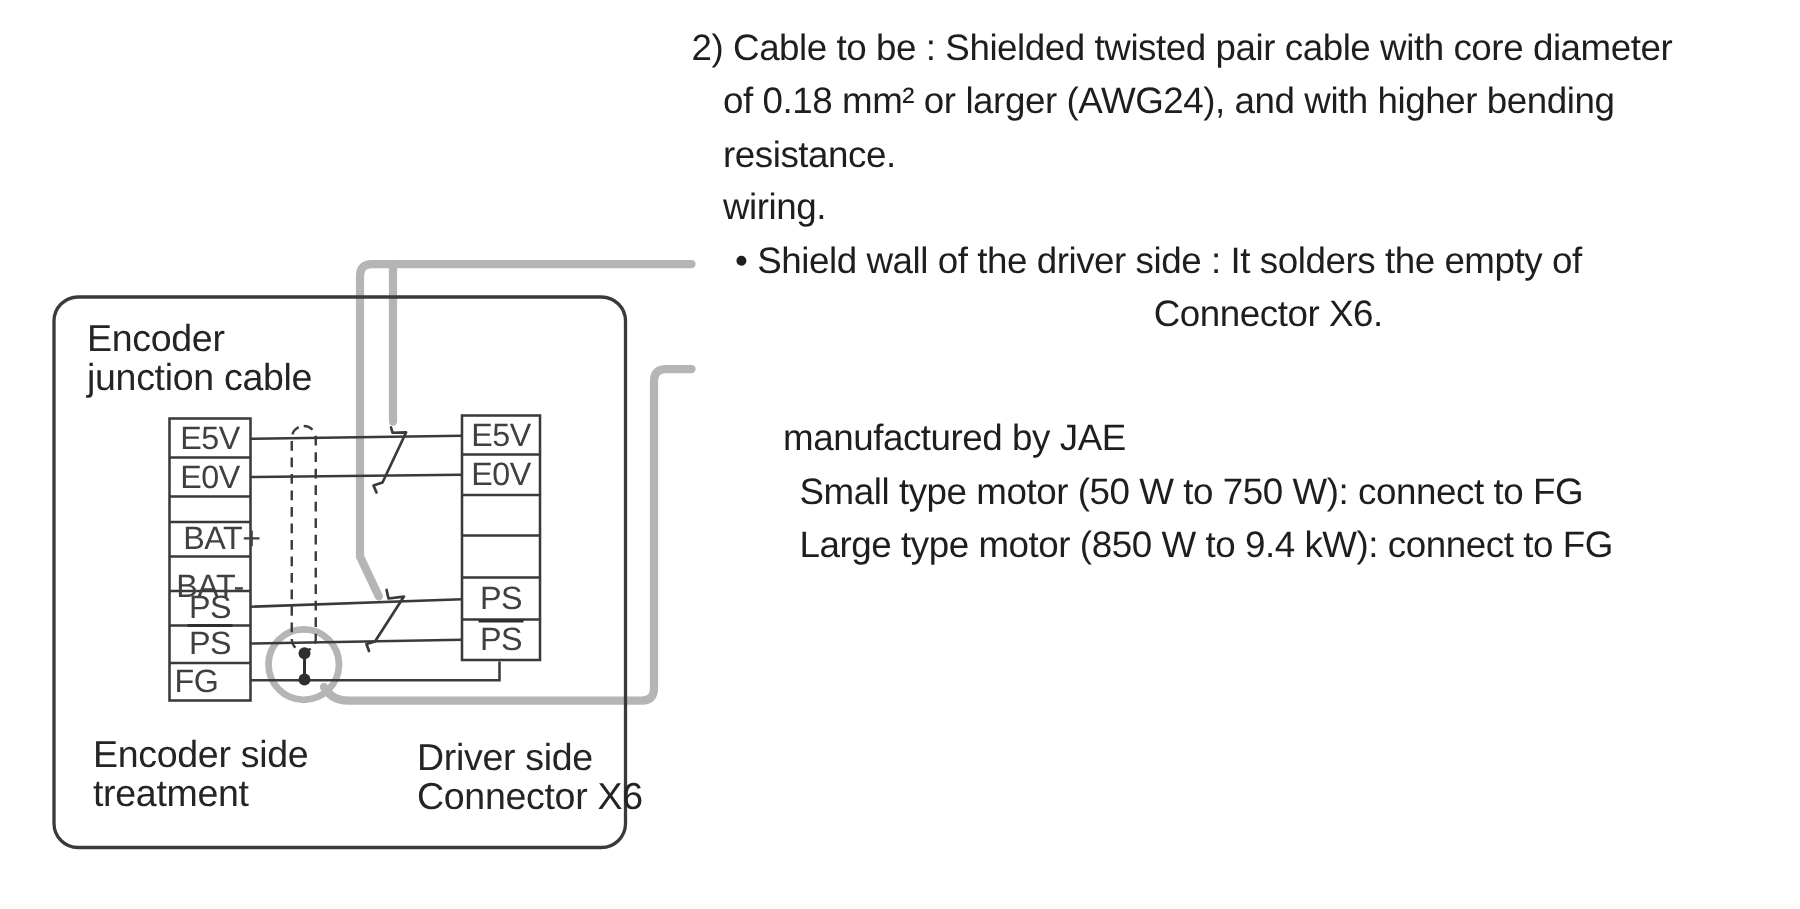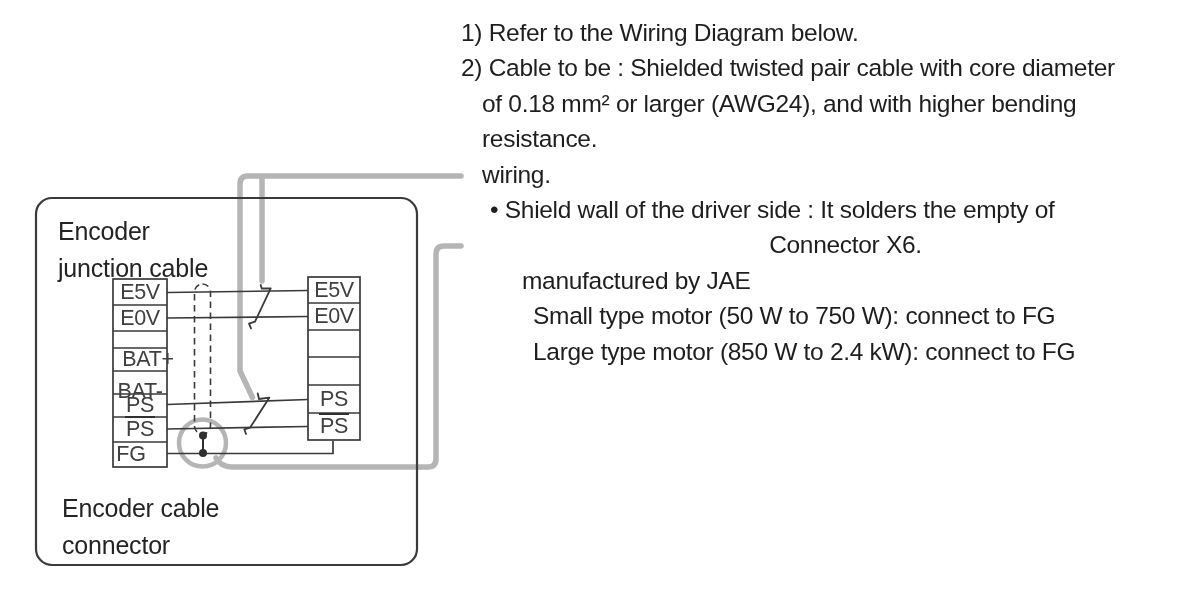--- a/index.html
+++ b/index.html
@@ -1,34 +1,34 @@
 <!DOCTYPE html>
 <html><head>
 <meta charset="utf-8">
 <style>
   html,body{margin:0;padding:0;background:#ffffff;}
   #page{position:relative;width:1200px;height:606px;background:#ffffff;overflow:hidden;
         font-family:"Liberation Sans","DejaVu Sans",sans-serif;color:#212121;}
   #diagram-svg{position:absolute;left:0;top:0;width:1200px;height:606px;}
 
   .abs{position:absolute;}
-  .diagram-label{font-size:25px;line-height:37px;color:#242424;letter-spacing:-0.2px;}
+  .diagram-label{font-size:25px;line-height:26px;color:#242424;letter-spacing:-0.2px;}
 
   .term-label{position:absolute;display:flex;align-items:center;justify-content:center;
               font-size:21.5px;letter-spacing:-0.3px;color:#404040;}
   .ovl{position:relative;display:inline-block;line-height:1;}
   .ovl::after{content:"";position:absolute;left:-1px;right:-1px;top:-3px;height:2px;background:#2f2f2f;}
 
   .notes{position:absolute;left:461px;top:15px;width:720px;}
   .note-line{font-size:24.5px;line-height:35.4px;letter-spacing:-0.3px;white-space:nowrap;color:#1e1e1e;}
   .ind0{padding-left:0;}
   .ind1{padding-left:21px;}
   .ind2{padding-left:29px;}
   .ind3{padding-left:49px;text-align:center;}
-  .ind4{padding-left:61px;}
+  .ind4{padding-left:61px;margin-top:48px;}
   .ind5{padding-left:72px;}
 </style>
 </head>
 <body>
 
 <div id="page">
 
   <svg id="diagram-svg" viewBox="0 0 1200 606" xmlns="http://www.w3.org/2000/svg">
 
     <g stroke="#b5b5b5" stroke-width="5.5" fill="none" stroke-linecap="round" stroke-linejoin="round">
@@ -100,28 +100,28 @@
   <div class="term-label" style="left:308px;top:303px;width:52px;height:27px;">
       <span>E0V</span>
     </div>
   <div class="term-label" style="left:308px;top:385px;width:52px;height:28px;">
       <span>PS</span>
     </div>
   <div class="term-label" style="left:308px;top:414px;width:52px;height:26px;">
       <span class="ovl">PS</span>
     </div>
 
-  <div class="abs diagram-label" style="left:62px;top:490px;width:165px;">Encoder cable connector</div>
+  <div class="abs diagram-label" style="left:62px;top:490px;width:165px;">Encoder side treatment</div>
+  <div class="abs diagram-label" style="left:278px;top:492px;width:175px;">Driver side Connector X6</div>
 
   <div class="notes">
-    <div class="note-line ind0">1) Refer to the Wiring Diagram below.</div>
     <div class="note-line ind0">2) Cable to be : Shielded twisted pair cable with core diameter</div>
     <div class="note-line ind1">of 0.18 mm² or larger (AWG24), and with higher bending</div>
     <div class="note-line ind1">resistance.</div>
     <div class="note-line ind1">wiring.</div>
     <div class="note-line ind2">• Shield wall of the driver side : It solders the empty of</div>
     <div class="note-line ind3">Connector X6.</div>
     <div class="note-line ind4">manufactured by JAE</div>
     <div class="note-line ind5">Small type motor (50 W to 750 W): connect to FG</div>
-    <div class="note-line ind5">Large type motor (850 W to 2.4 kW): connect to FG</div>
+    <div class="note-line ind5">Large type motor (850 W to 9.4 kW): connect to FG</div>
   </div>
 
 </div>
 
 </body></html>

